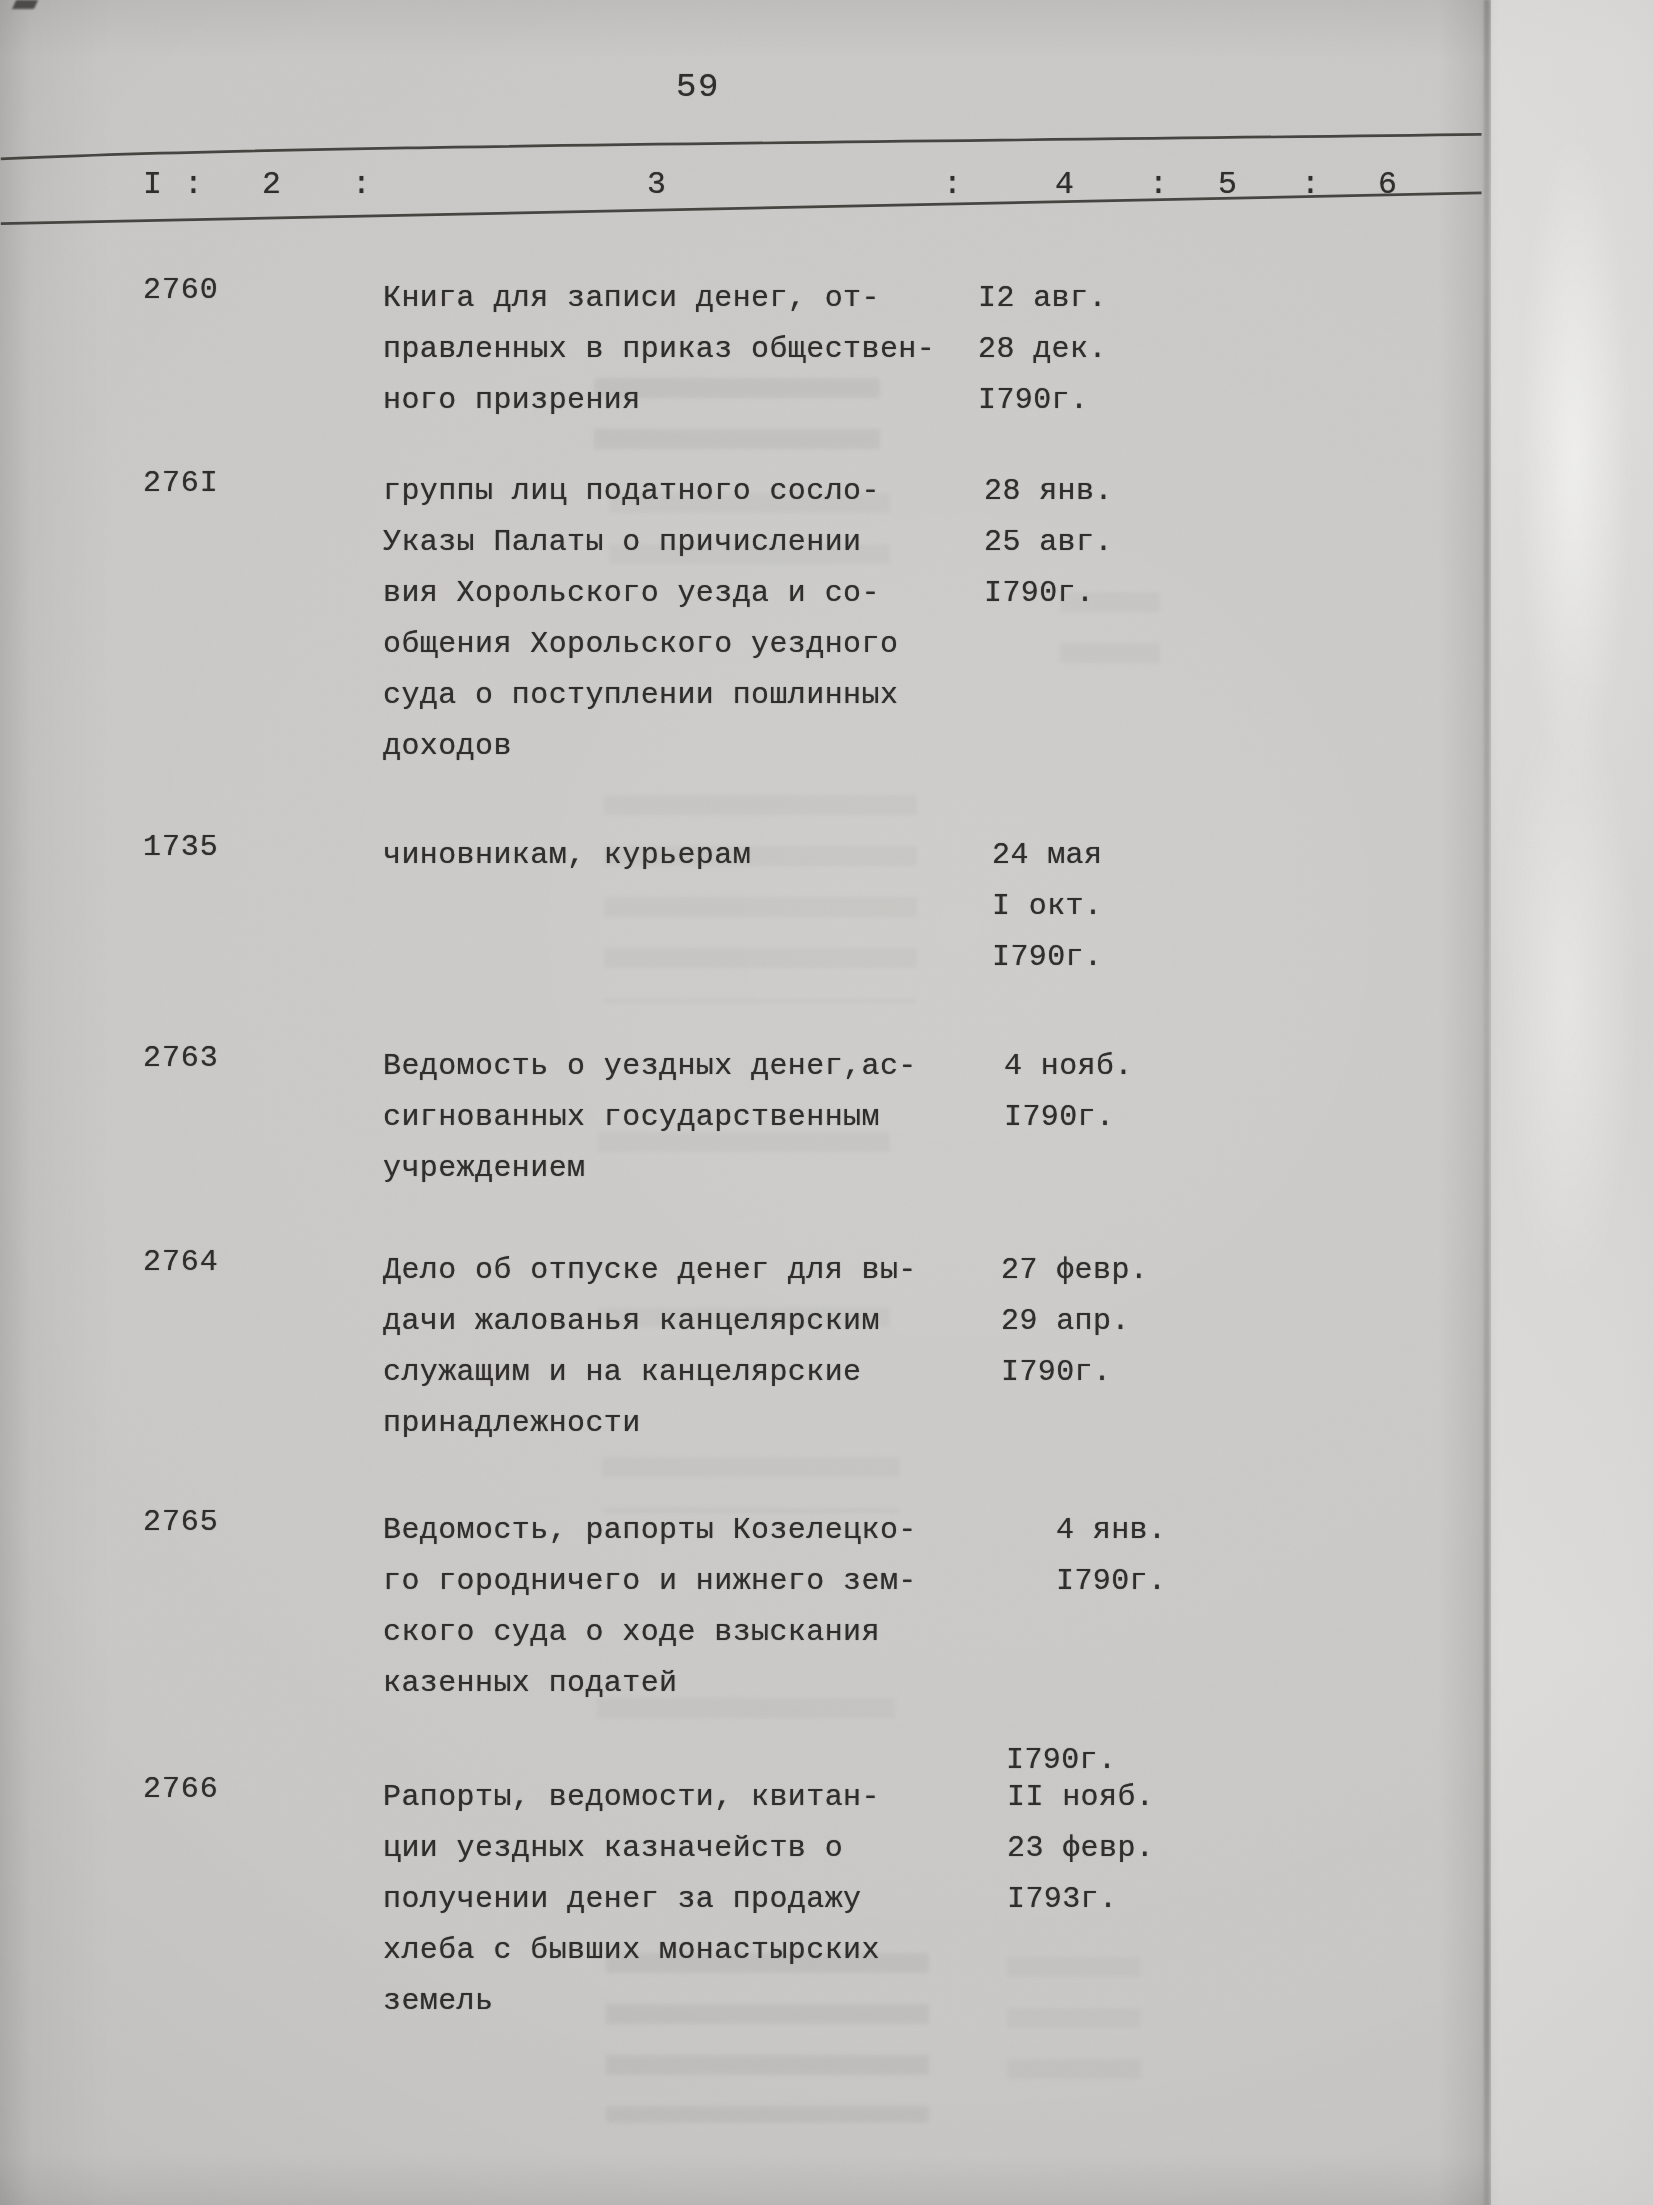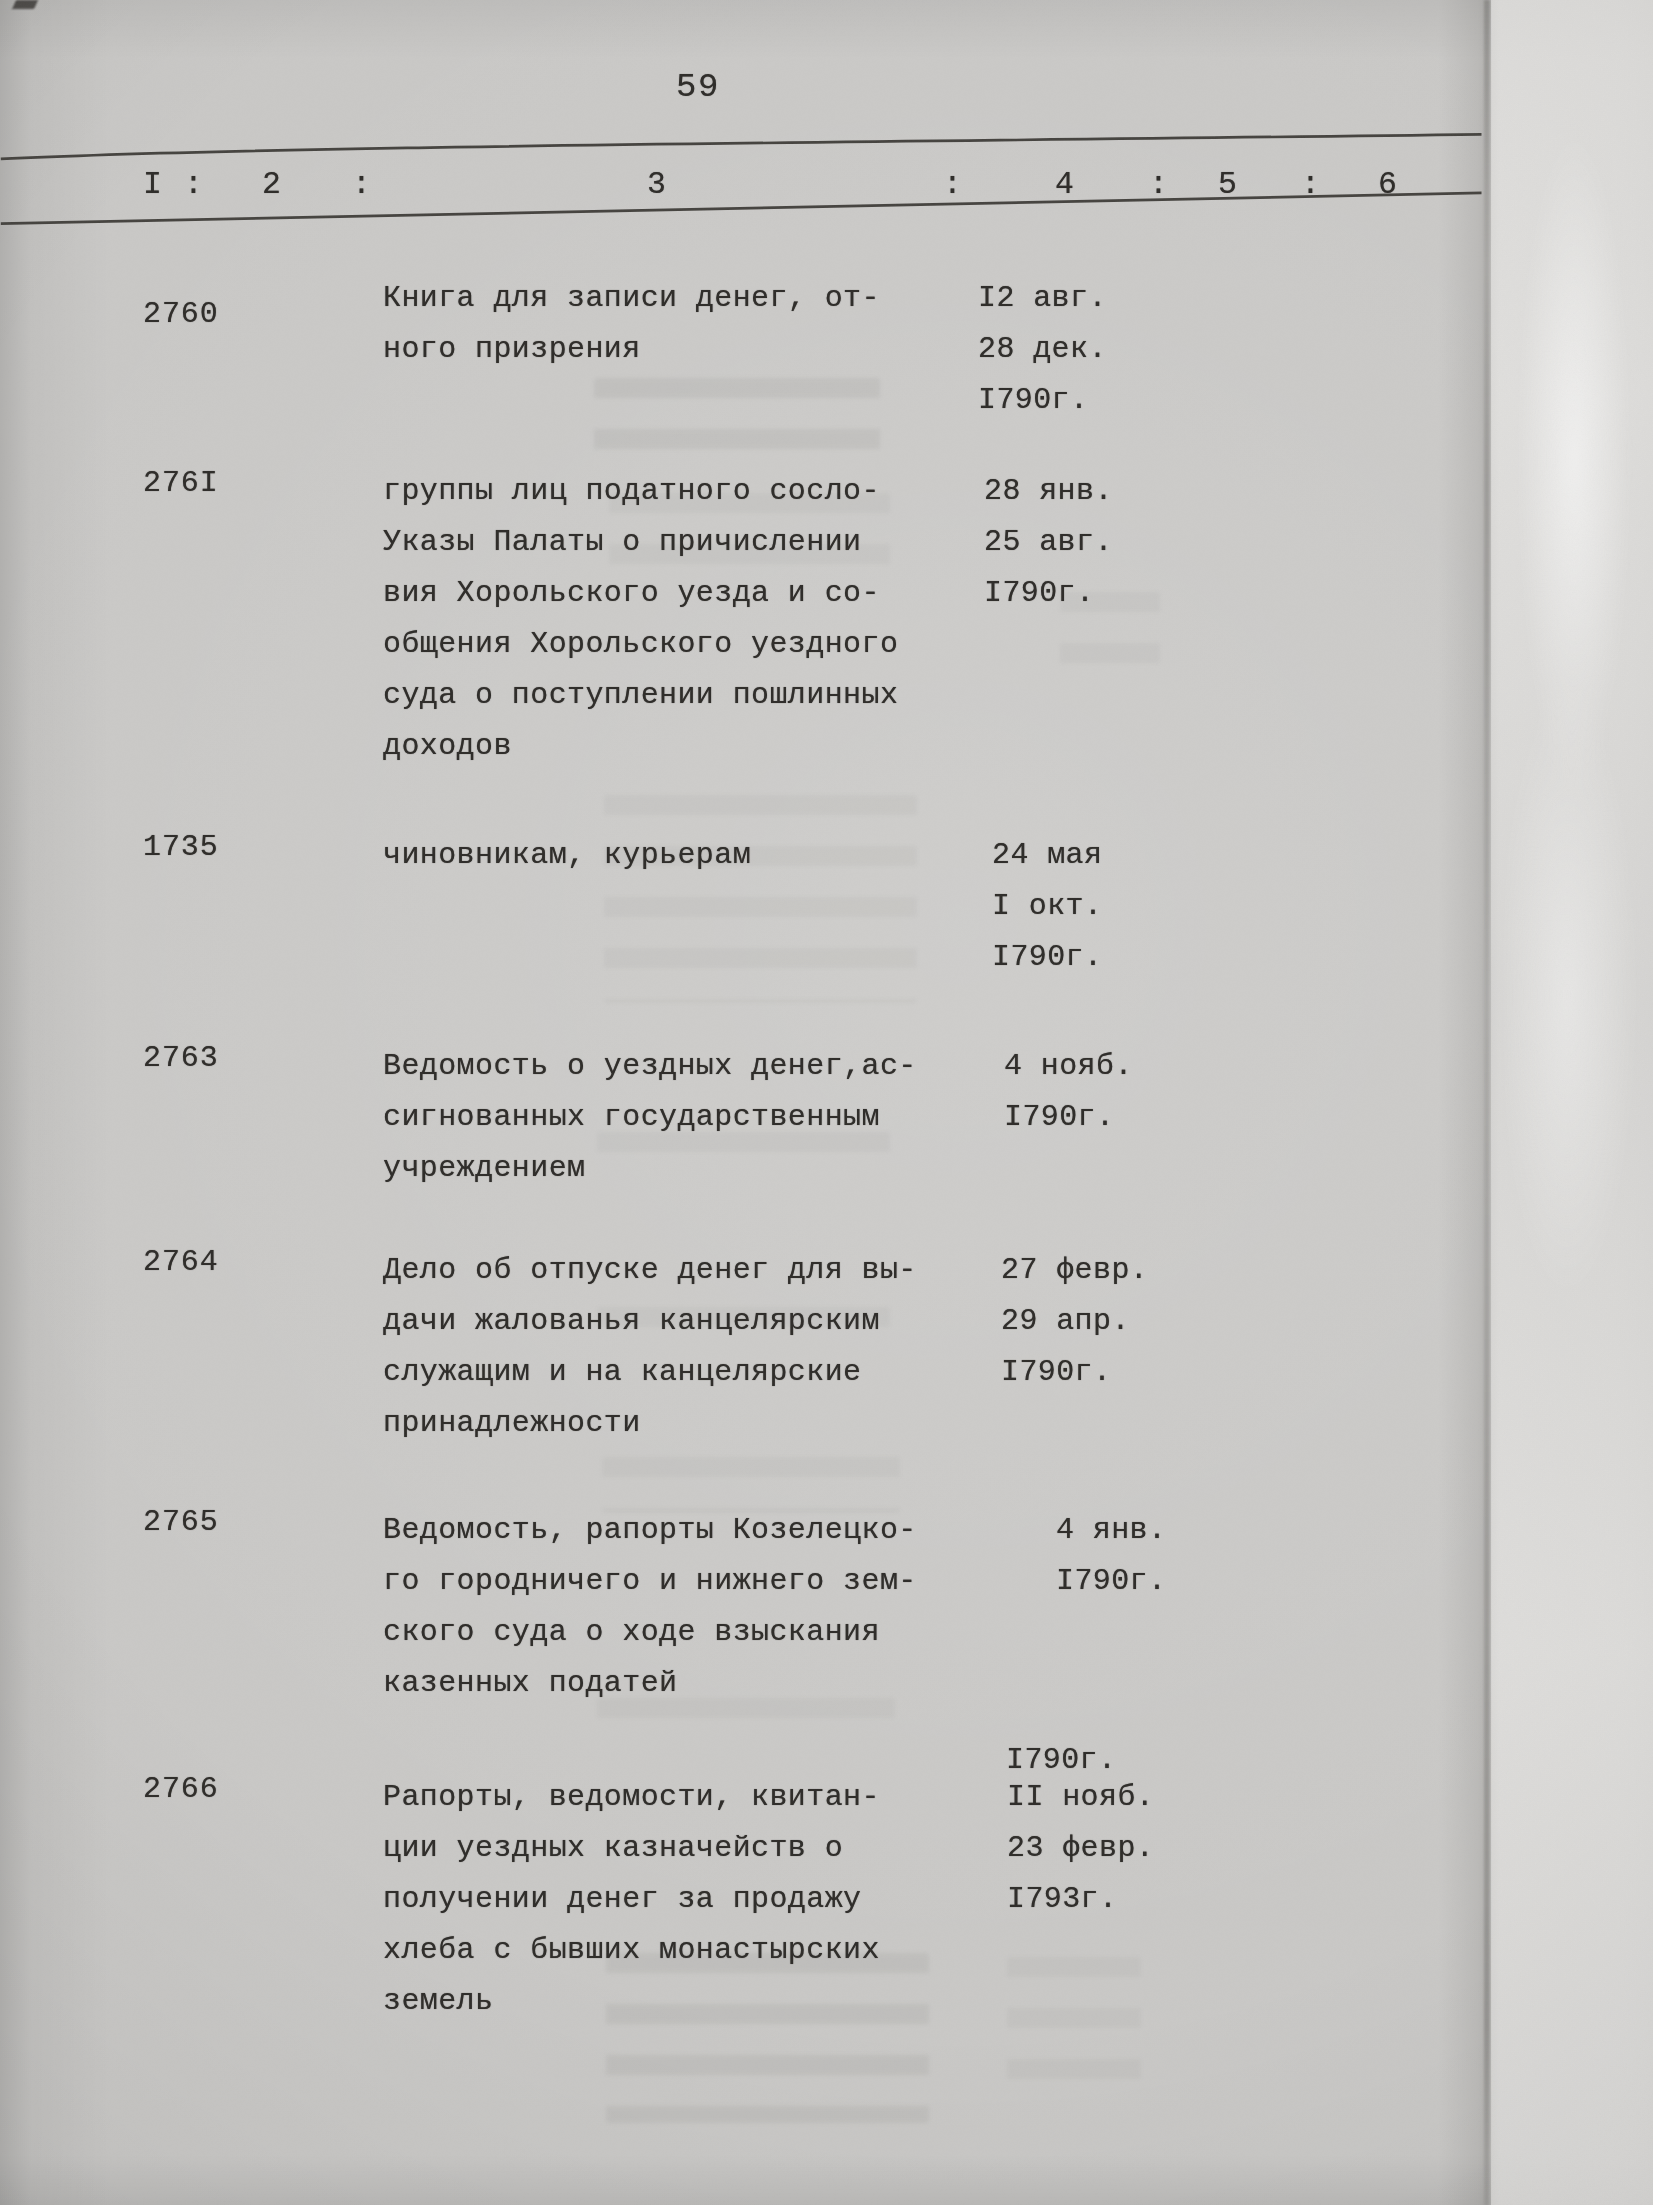--- a/index.html
+++ b/index.html
@@ -116,23 +116,24 @@
       <span class="header-cell" style="left: 943px;">:</span>
       <span class="header-cell" style="left: 1055px;">4</span>
       <span class="header-cell" style="left: 1149px;">:</span>
       <span class="header-cell" style="left: 1218px;">5</span>
       <span class="header-cell" style="left: 1301px;">:</span>
       <span class="header-cell" style="left: 1378px;">6</span>
     </div>
 
   <div id="entries">
       <div class="entry-row" style="top: 273px;">
-        <div class="entry-num" style="left: 143px; margin-top: 24px;">2760</div>
+        <div class="entry-num" style="left: 143px;">2760</div>
         <div class="col-lines" style="left: 383px;">
           <div class="t-line">Книга для записи денег, от-</div>
+          <div class="t-line">правленных в приказ обществен-</div>
           <div class="t-line">ного призрения</div>
         </div>
         <div class="col-lines" style="left: 978px;">
           <div class="t-line">I2 авг.</div>
           <div class="t-line">28 дек.</div>
           <div class="t-line">I790г.</div>
         </div>
       </div>
       <div class="entry-row" style="top: 466px;">
         <div class="entry-num" style="left: 143px;">276I</div>

